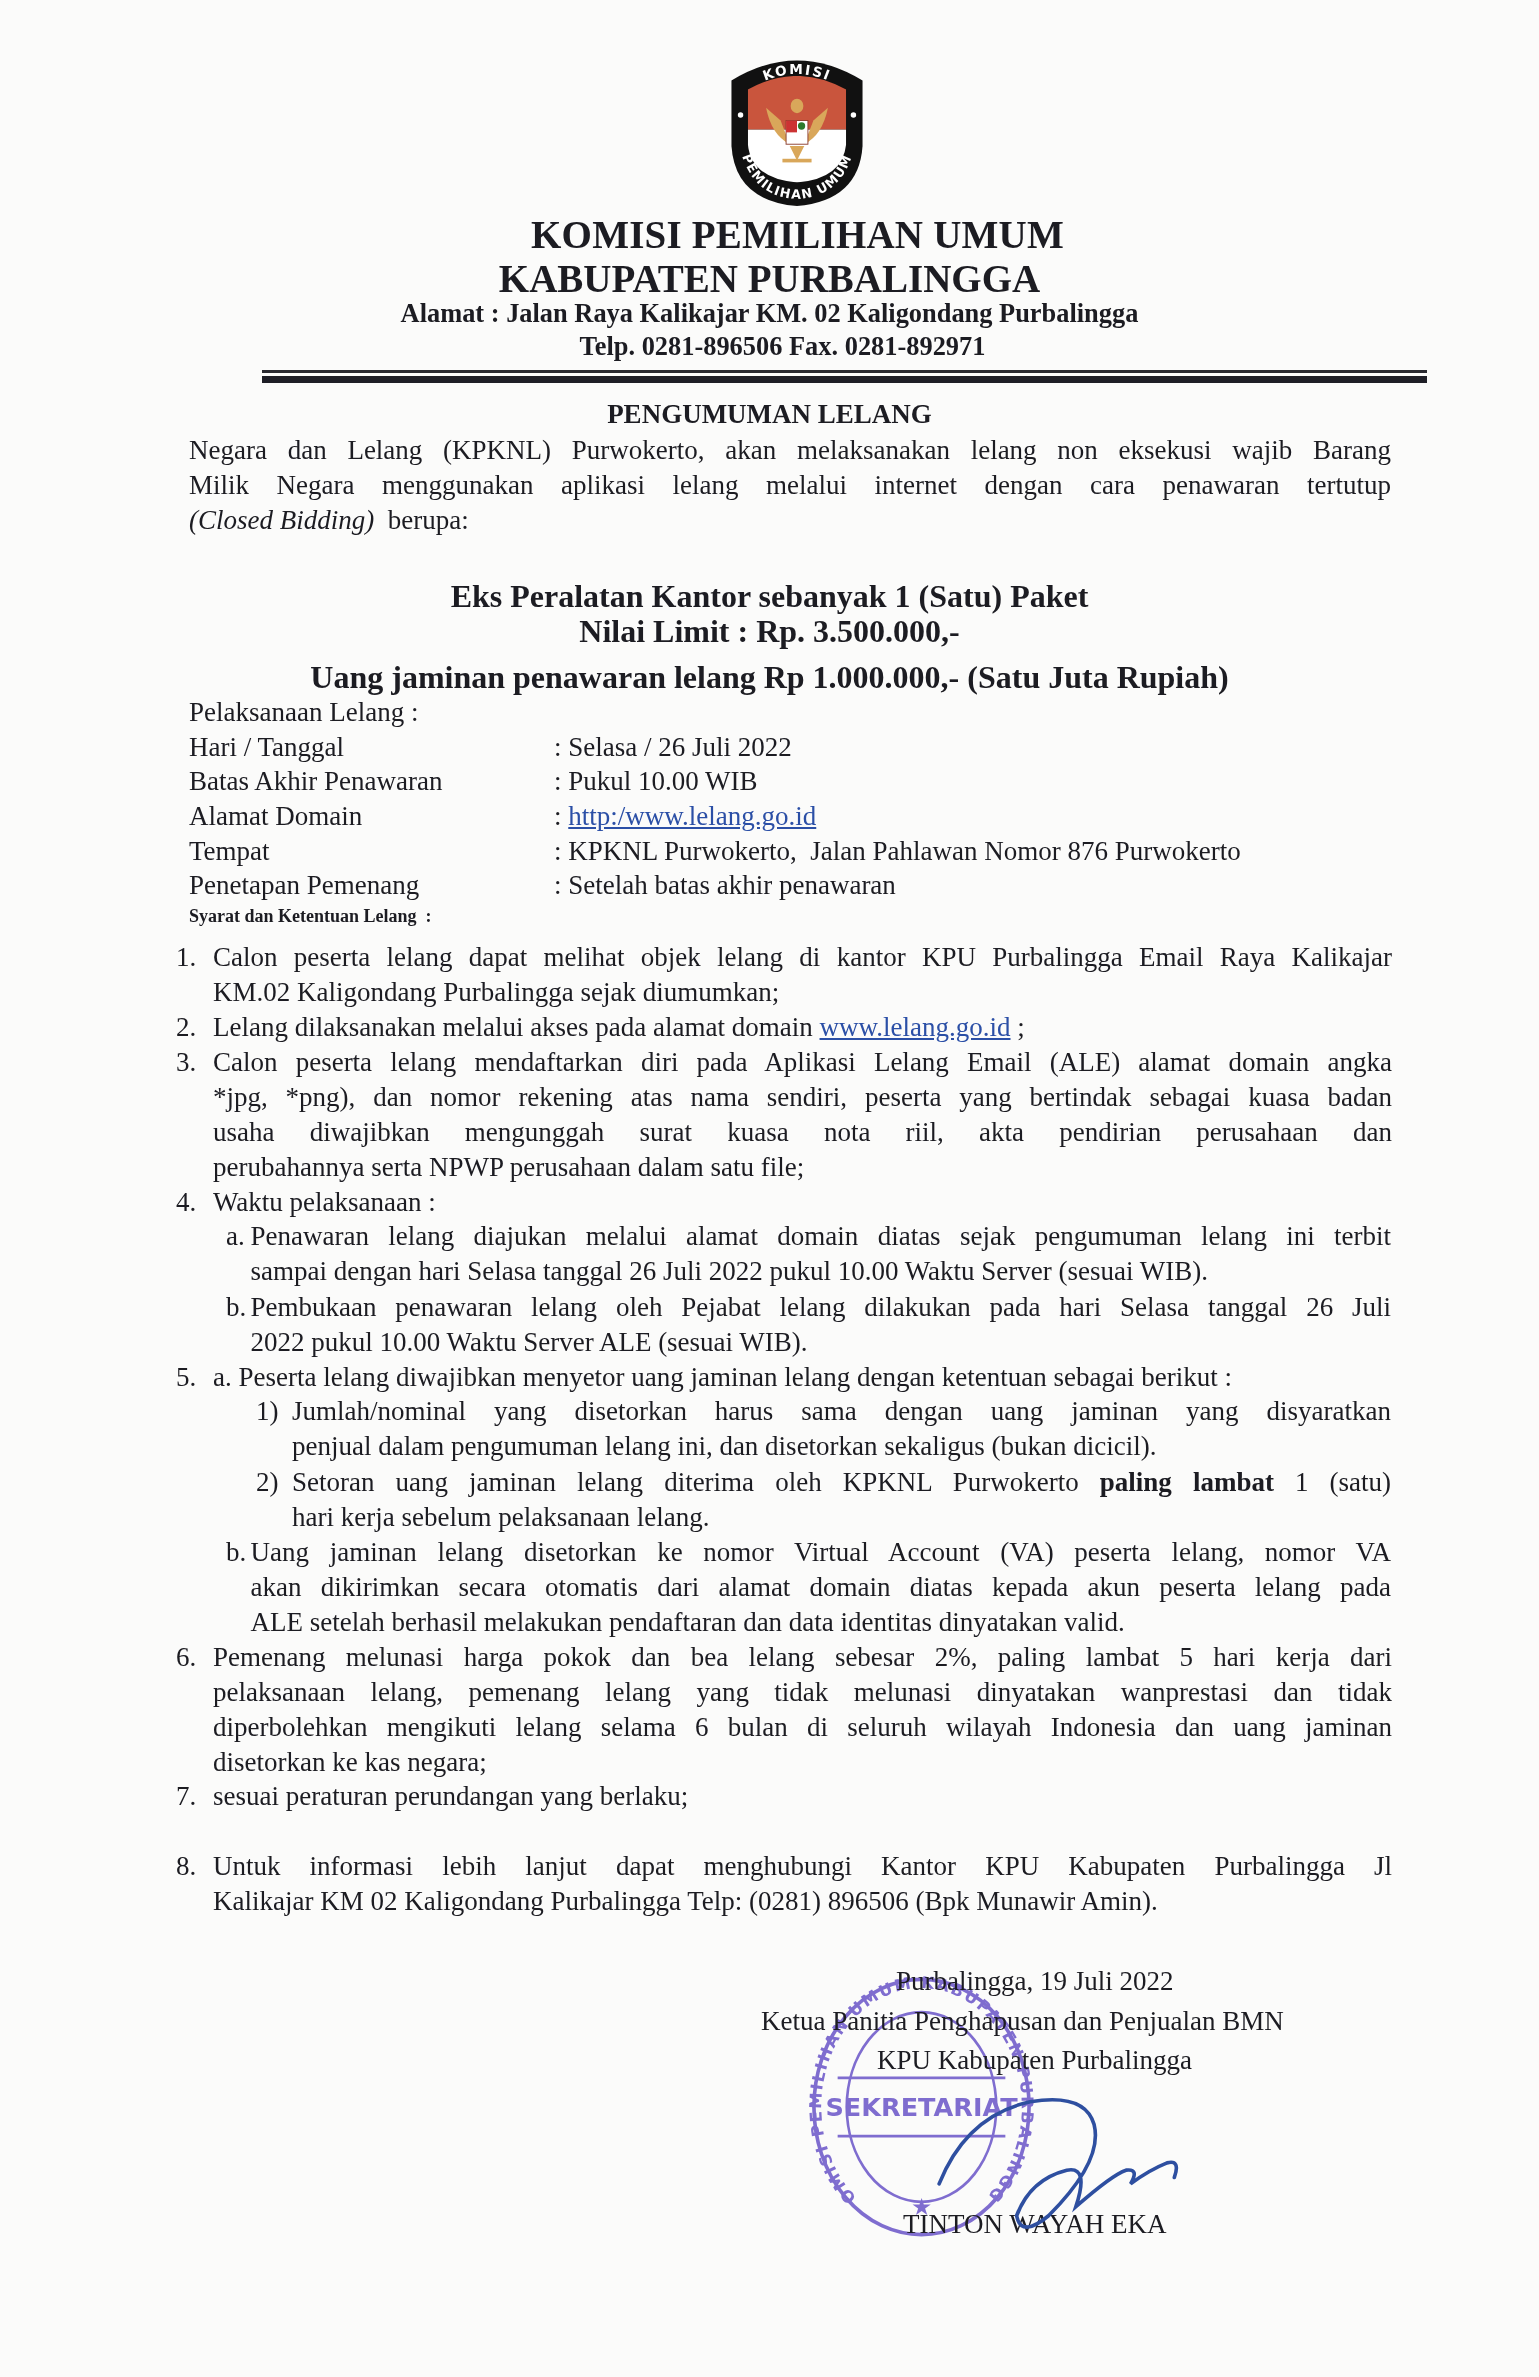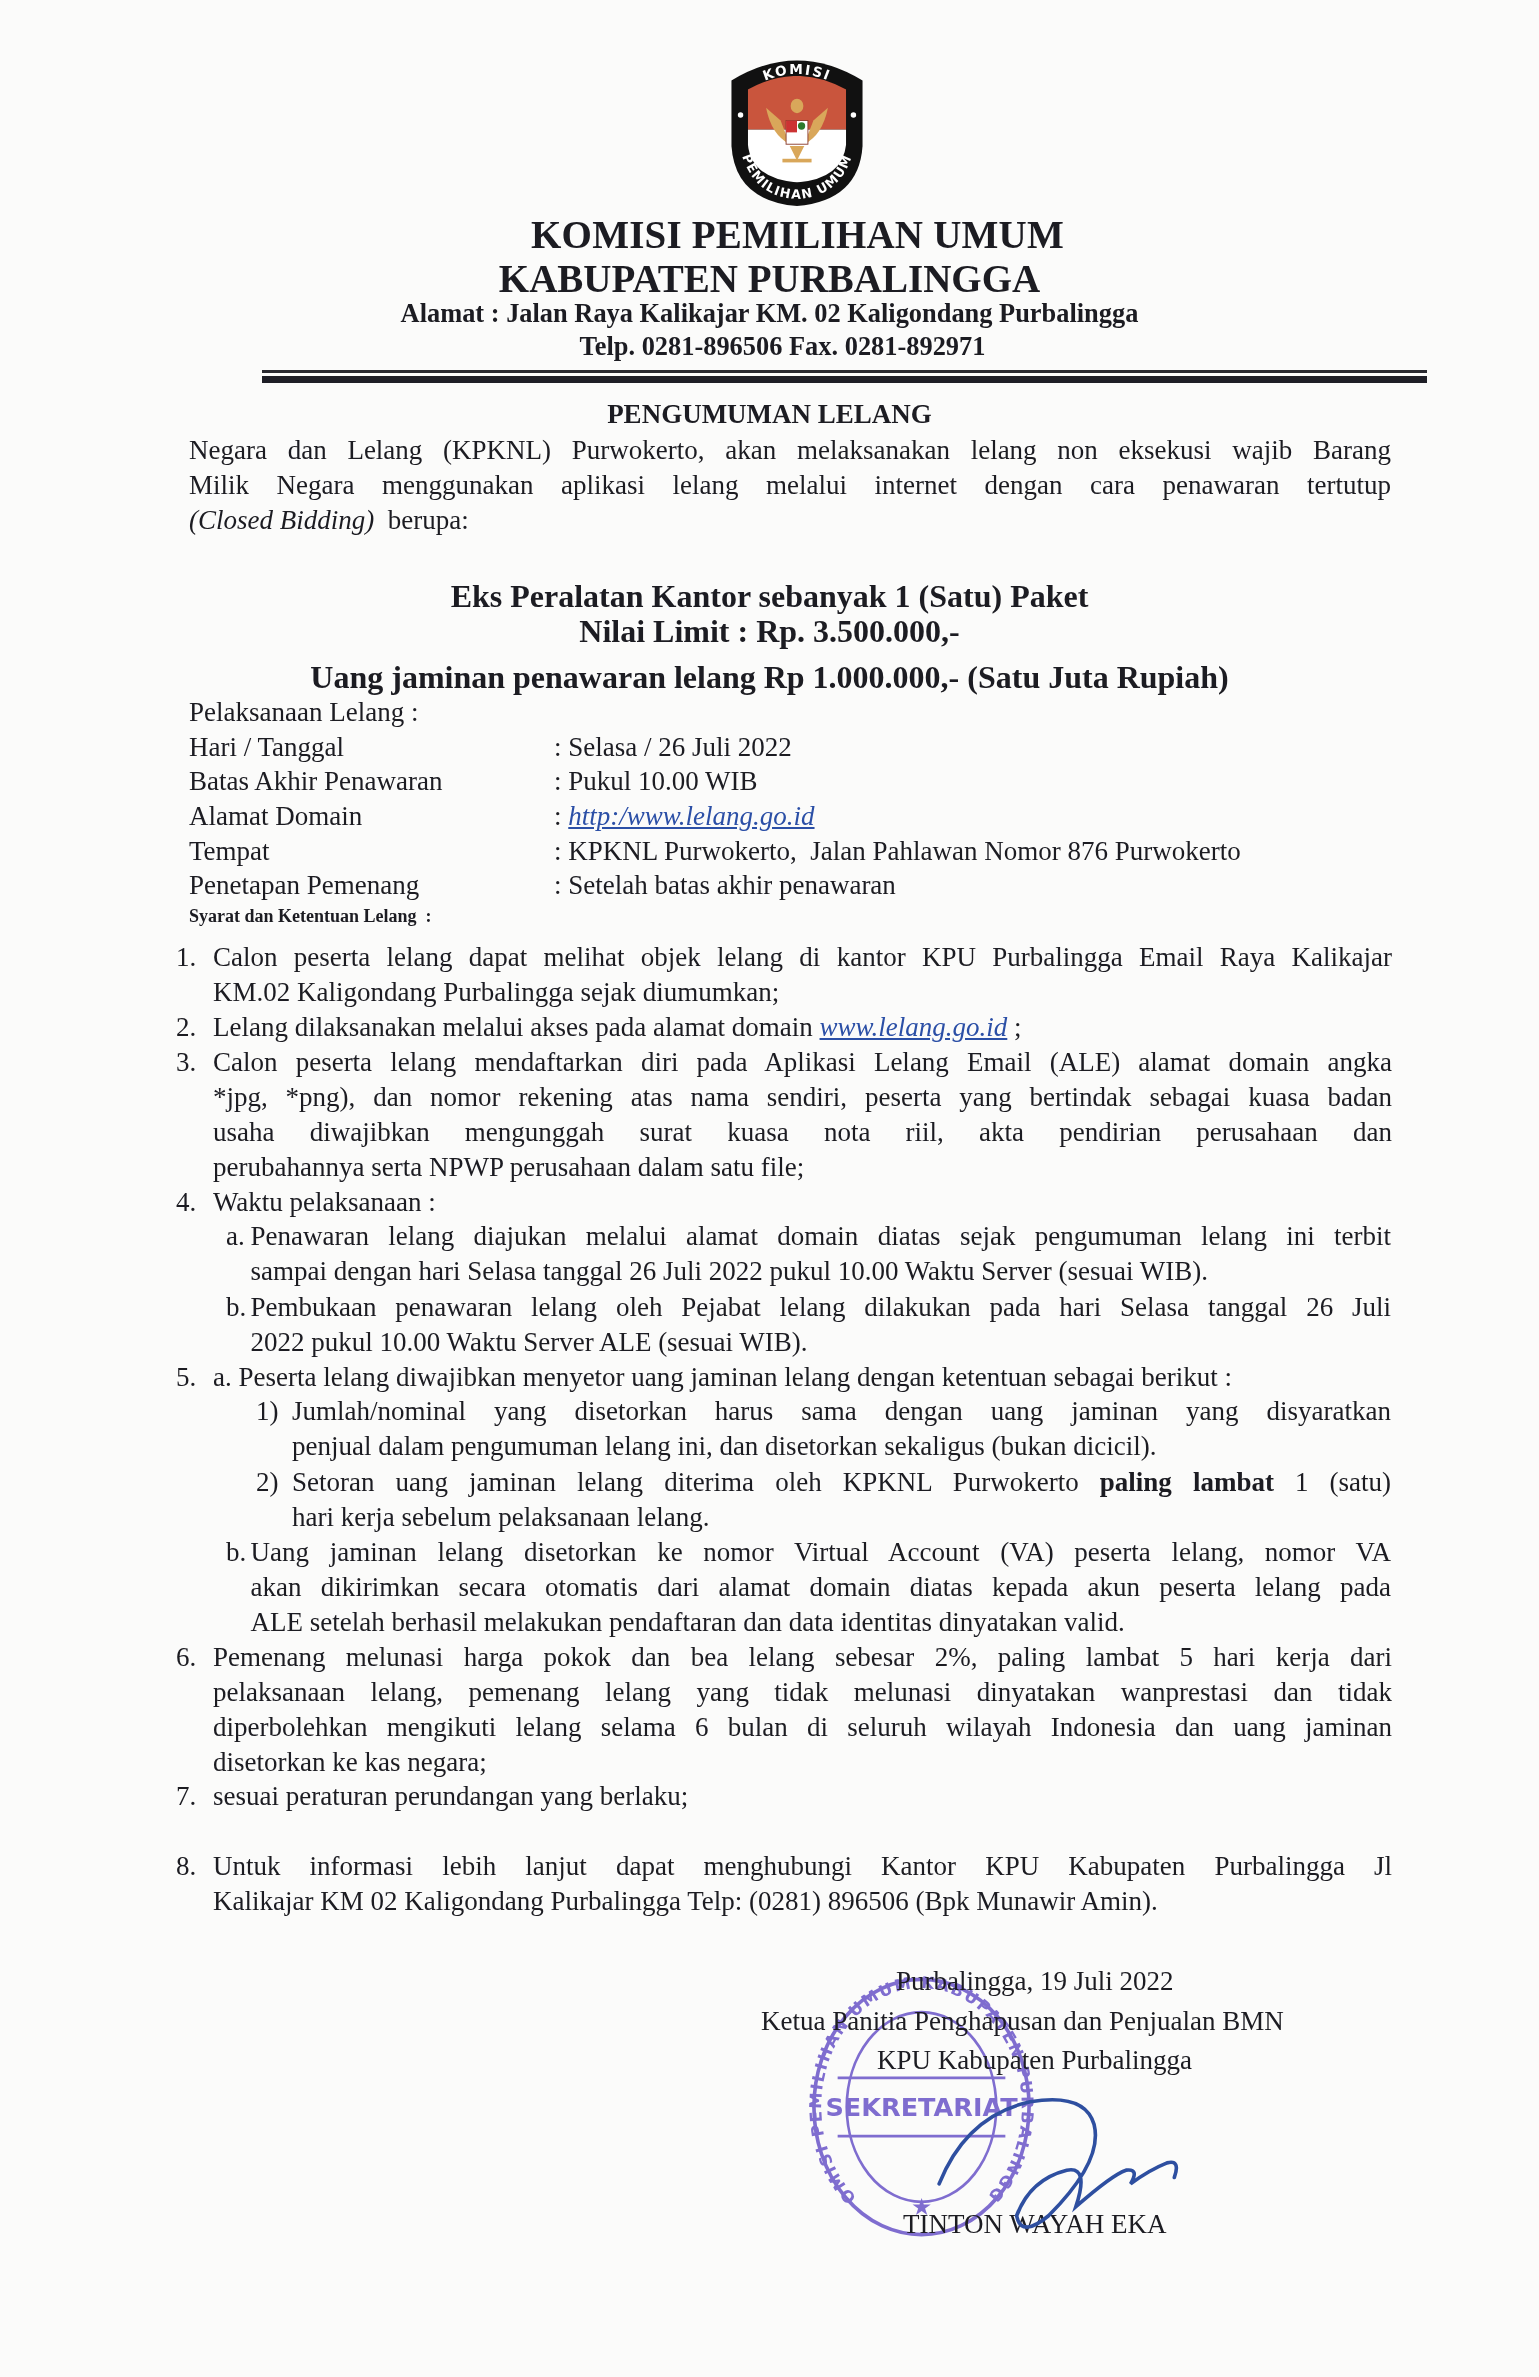--- a/index.html
+++ b/index.html
@@ -21,21 +21,21 @@
   .rule2 { left: 262px; top: 376px; width: 1165px; height: 7.3px; background: #1e1e26; }
   
   .title { top: 399px; font-size: 27px; font-weight: bold; }
   .para { left: 189px; width: 1202px; font-size: 27px; line-height: 35px; text-align: justify; }
   .para .ln { display: block; text-align: justify; text-align-last: justify; }
   .para .ln.last { text-align-last: left; }
   .bold-center { font-size: 32px; font-weight: bold; }
   .row { left: 189px; font-size: 27px; height: 35px; line-height: 35px; white-space: nowrap; }
   .row .lbl { display: inline-block; width: 365px; }
   .row .val { display: inline-block; }
-  .link { color: #2b4fa6; text-decoration: underline; font-style: italic; }
+  .link { color: #2b4fa6; text-decoration: underline; }
   .h-sec { left: 189px; top: 906px; font-size: 18px; font-weight: bold; }
   .list { position: absolute; font-size: 27px; line-height: 35px; }
   .num { position: absolute; left: 0; }
   .txt { display: block; }
   .txt .ln { display: block; text-align: justify; text-align-last: justify; white-space: nowrap; }
   .txt .ln.last { text-align-last: left; }
   b.inline { font-weight: bold; }
   
   .sig { font-size: 27px; line-height: 35px; white-space: nowrap; }
   #stamp { left: 803px; top: 1970px; width: 237px; height: 274px; }

